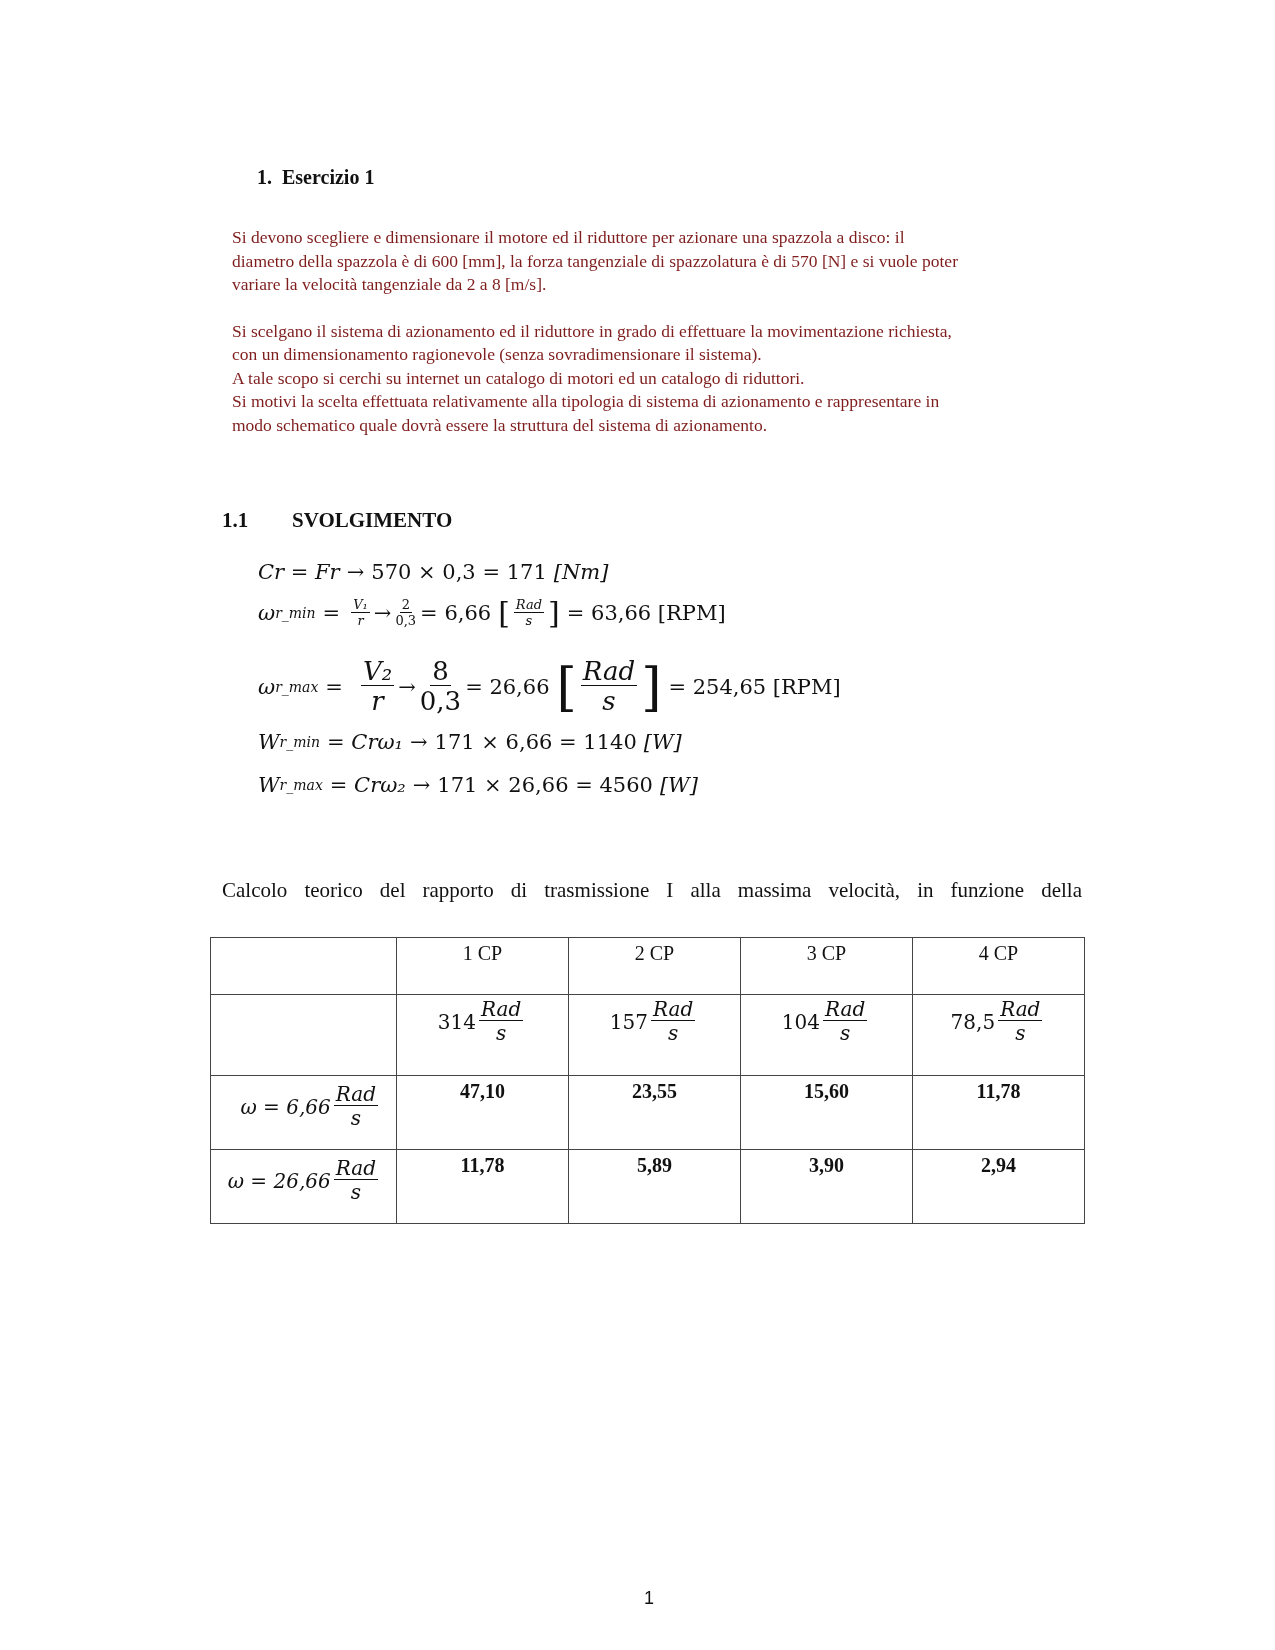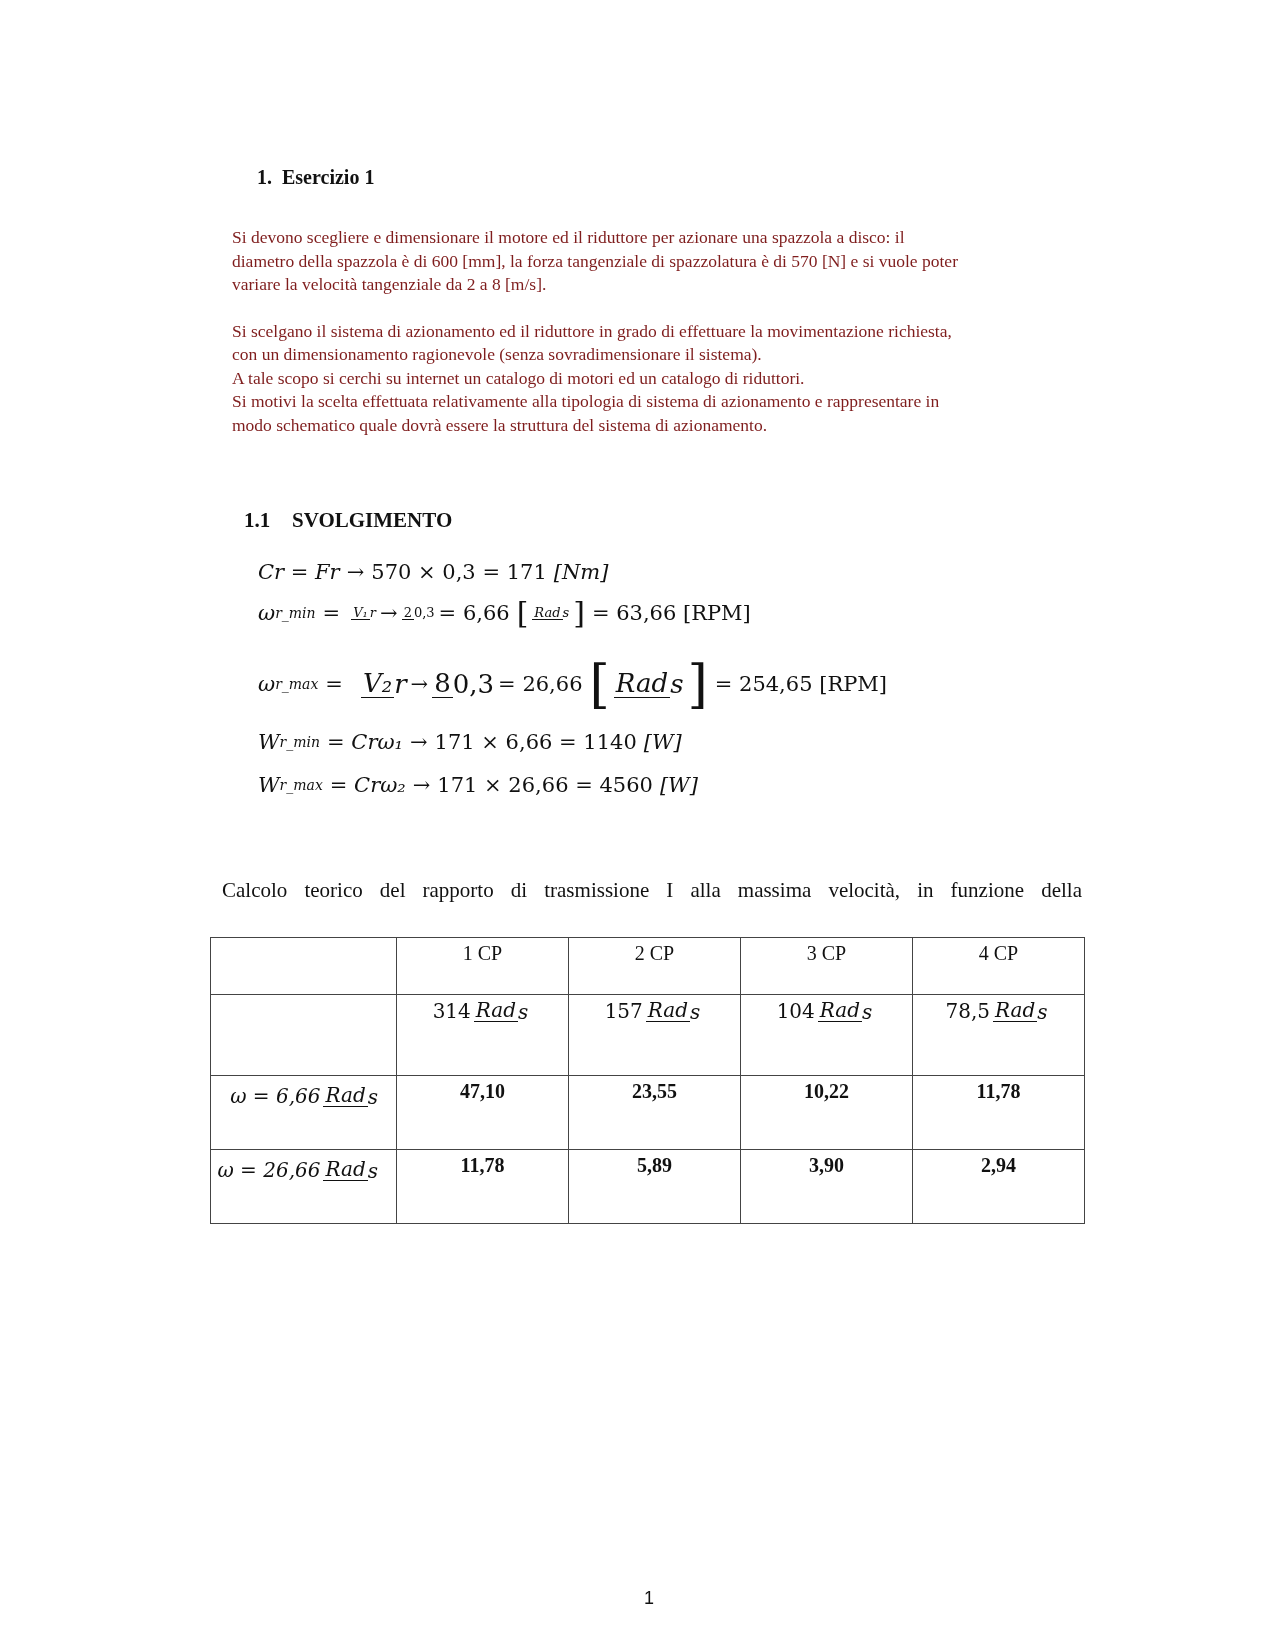--- a/index.html
+++ b/index.html
@@ -9,26 +9,26 @@
   .math { font-family: "DejaVu Serif", "Liberation Serif", serif; }
   .sans { font-family: "Liberation Sans", "DejaVu Sans", sans-serif; }
 
   #heading { left: 257px; top: 166px; font-size: 20px; font-weight: bold; }
   #heading .num { margin-right: 10px; }
 
   #problem { left: 232px; top: 226px; width: 880px; font-size: 17.5px; line-height: 23.5px; color: #7f1d1d; }
   #problem p { margin: 0 0 23px 0; }
 
   #section { left: 222px; top: 508px; font-size: 21px; font-weight: bold; }
-  #section .snum { display: inline-block; width: 70px; text-align: center; }
+  #section .snum { display: inline-block; width: 70px; }
 
   .eq { left: 222px; font-size: 21px; white-space: nowrap; display: flex; align-items: center; margin-left: 36px; }
   .eq i { font-style: italic; }
   .sub { font-size: 14px; vertical-align: -6px; font-style: italic; }
-  .frac { display: inline-flex; flex-direction: row; align-items: center; vertical-align: middle; margin: 0 4px; }
+  .frac { display: inline-flex; flex-direction: column; align-items: center; vertical-align: middle; margin: 0 4px; }
   .frac .n { border-bottom: 1.5px solid #111; padding: 0 2px; line-height: 1.05; }
   .frac .d { line-height: 1.1; padding-top: 1px; }
   .frac.small { font-size: 13px; }
   .frac.big { font-size: 26px; }
   .brk { font-size: 36px; line-height: 1; font-weight: 200; }
   .brk.small { font-size: 30px; }
   .sp { display: inline-block; width: 7px; }
 
   #para { left: 222px; top: 858px; width: 860px; font-size: 21px; line-height: 40px; text-align: justify; }
   #para .line1 { text-align-last: justify; display: block; margin-top: 12px; }
@@ -216,21 +216,21 @@
               <i class="d">s</i>
             </span>
           </span></td>
     <td>
           <span class="val">47,10</span>
         </td>
     <td>
           <span class="val">23,55</span>
         </td>
     <td>
-          <span class="val">10,22</span>
+          <span class="val">15,60</span>
         </td>
     <td>
           <span class="val">11,78</span>
         </td>
   </tr>
   <tr class="r-w2">
     <td class="rowlab"><span class="cellmath math">
             <i>ω = 26,66</i>
             <span class="frac">
               <i class="n">Rad</i>

